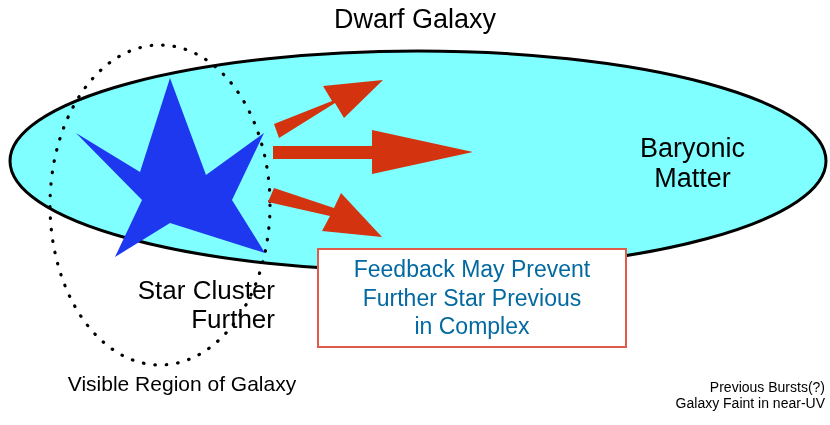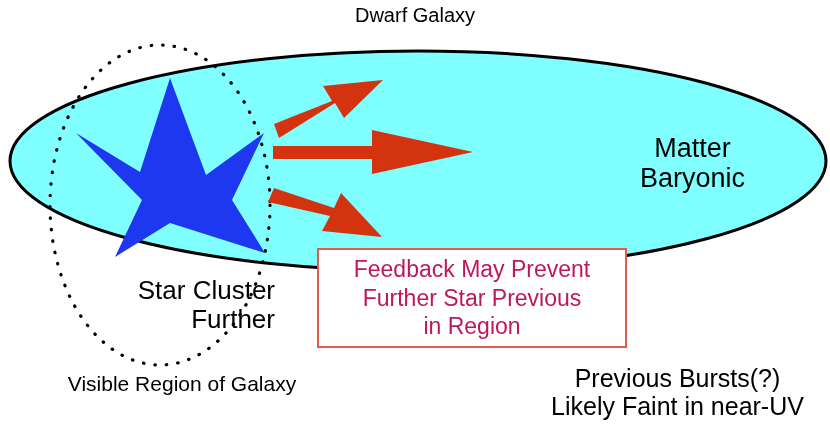--- a/index.html
+++ b/index.html
@@ -31,21 +31,21 @@
     font-family: "Liberation Sans", sans-serif;
     color: #000000;
     white-space: nowrap;
     line-height: 1.12;
     text-align: center;
   }
   #title-dwarf-galaxy {
     left: 0;
     right: 0;
     top: 4px;
-    font-size: 20px;
+    font-size: 27px;
     text-align: center;
   }
   #label-baryonic-matter {
     left: 585px;
     top: 133px;
     width: 215px;
     font-size: 27px;
     text-align: center;
   }
   #label-star-cluster-complex {
@@ -57,43 +57,43 @@
   }
   #label-visible-region {
     left: 22px;
     top: 372px;
     width: 320px;
     font-size: 21px;
     text-align: center;
   }
   #label-previous-bursts {
     left: 530px;
-    top: 364px;
+    top: 380px;
     width: 295px;
-    font-size: 25px;
-    text-align: center;
+    font-size: 14px;
+    text-align: right;
   }
   #feedback-box {
     position: absolute;
     left: 317px;
     top: 248px;
     width: 310px;
     height: 100px;
     background: #ffffff;
     border: 2px solid #e05b4a;
     box-sizing: border-box;
     display: flex;
     flex-direction: column;
     align-items: center;
     justify-content: center;
   }
   #feedback-box .fb-line {
     font-size: 23px;
     line-height: 1.24;
-    color: #be185d;
+    color: #0369a1;
     white-space: nowrap;
     text-align: center;
   }
 </style>
 </head>
 <body>
 
 <div id="diagram-root">
 
   <svg class="diagram-svg" viewBox="0 0 830 425">
@@ -108,35 +108,35 @@
 
     <polygon points="273,146 372,146 372,130 473,152 372,174 372,159 273,159" fill="#D43310"></polygon>
 
     <polygon points="274,188 334,208 341,193 382,237 322,231 330,216 268,202" fill="#D43310"></polygon>
 
   </svg>
 
   <div class="diagram-label" id="title-dwarf-galaxy">Dwarf Galaxy</div>
 
   <div class="diagram-label" id="label-baryonic-matter">
+    <div>Baryonic</div>
     <div>Matter</div>
-    <div>Baryonic</div>
   </div>
 
   <div class="diagram-label" id="label-star-cluster-complex">
     <div>Star Cluster</div>
     <div>Further</div>
   </div>
 
   <div class="diagram-label" id="label-visible-region">Visible Region of Galaxy</div>
 
   <div class="diagram-label" id="label-previous-bursts">
     <div>Previous Bursts(?)</div>
-    <div>Likely Faint in near-UV</div>
+    <div>Galaxy Faint in near-UV</div>
   </div>
 
   <div id="feedback-box">
     <div class="fb-line">Feedback May Prevent</div>
     <div class="fb-line">Further Star Previous</div>
-    <div class="fb-line">in Region</div>
+    <div class="fb-line">in Complex</div>
   </div>
 
 </div>
 
 </body></html>

